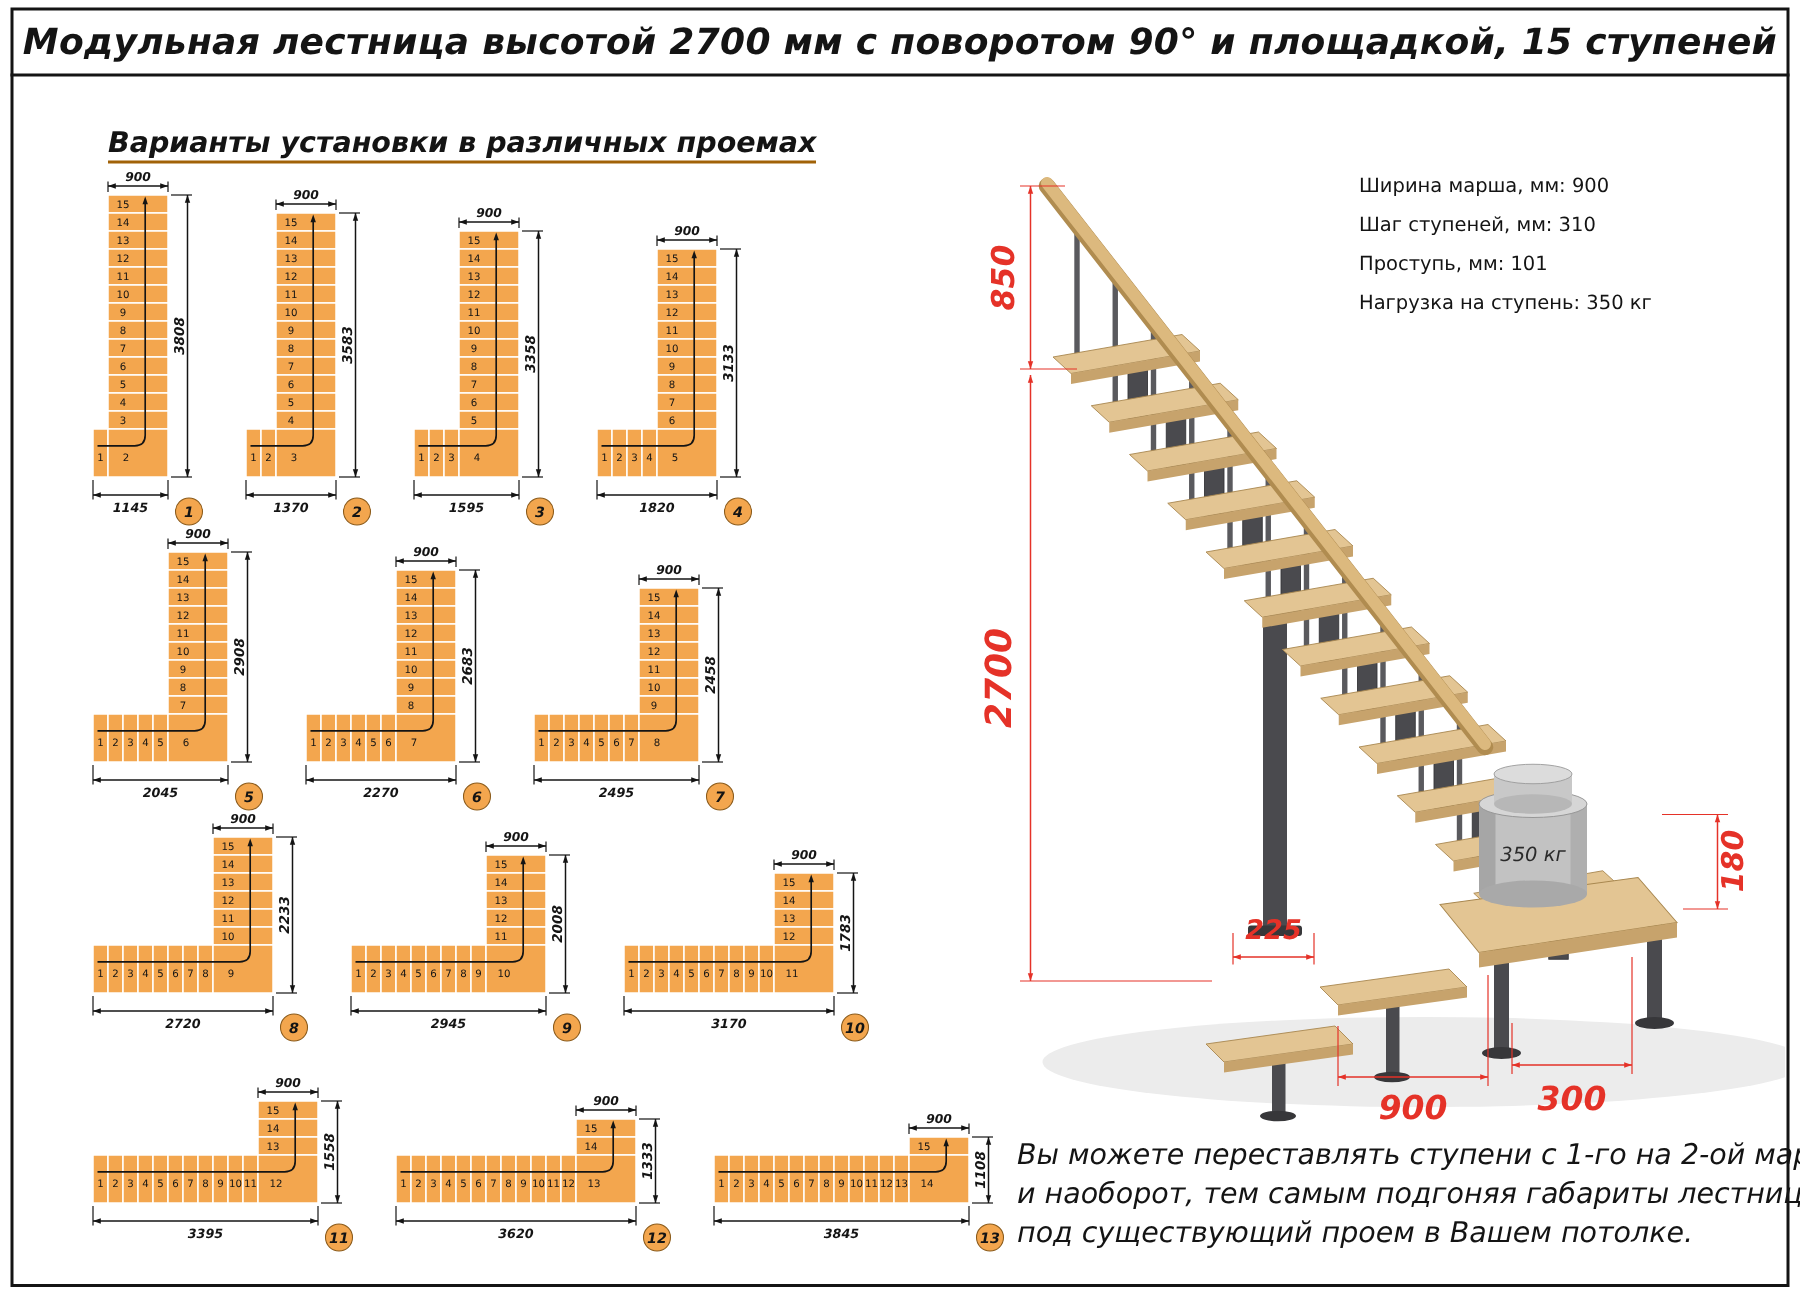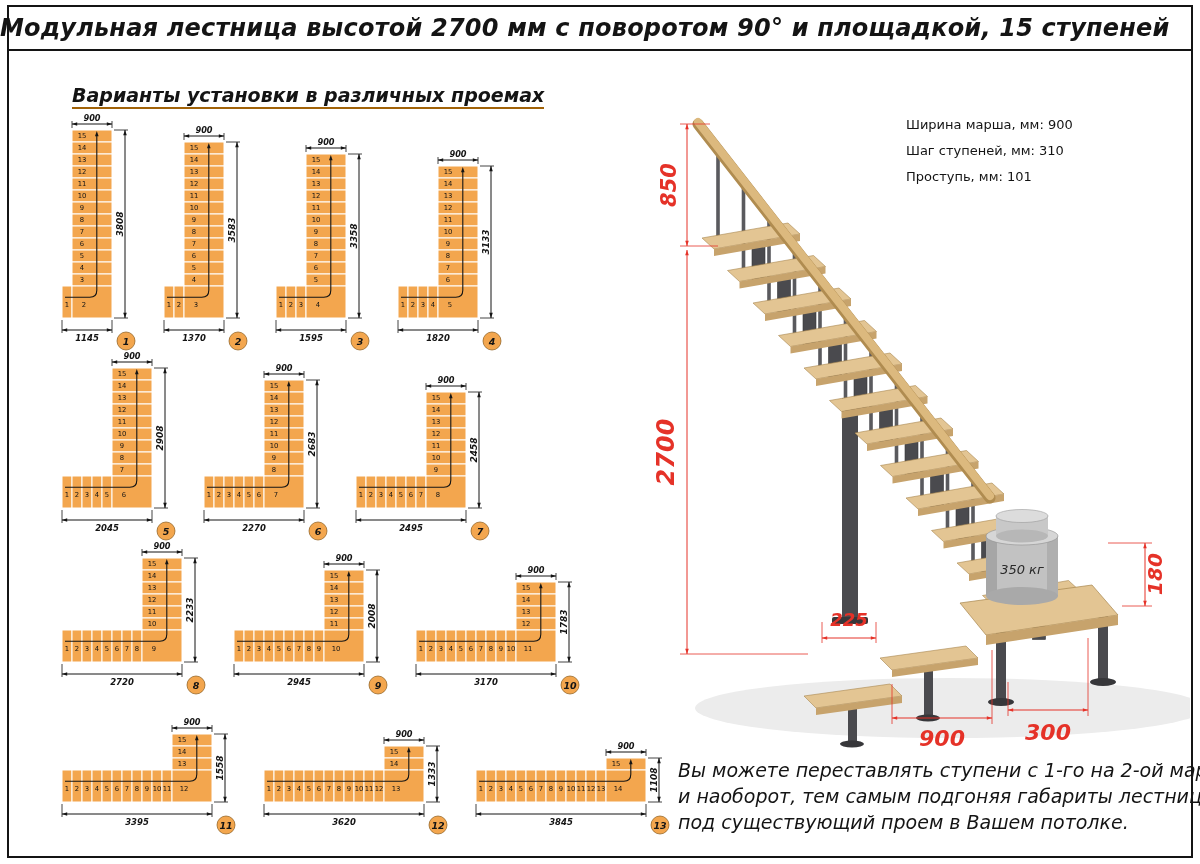--- a/index.html
+++ b/index.html
@@ -1,21 +1,21 @@
 <!DOCTYPE html>
 <html><head>
 <meta charset="utf-8">
 <style>
 *{margin:0;padding:0;box-sizing:border-box}
 html,body{background:#fff}
 body{width:1200px;height:864px;font-family:"DejaVu Sans",sans-serif;color:#141414}
 .page{position:relative;width:1200px;height:864px;background:#fff;overflow:hidden}
 .frame{position:absolute;left:7px;top:5px;right:7px;bottom:6px;border:2px solid #141414;pointer-events:none}
 .divider{position:absolute;left:7px;top:49px;right:7px;height:2px;background:#141414}
-.title{position:absolute;left:0;top:14px;width:100%;text-align:left;font-size:24px;font-weight:bold;font-style:italic;letter-spacing:.2px}
+.title{position:absolute;left:0;top:14px;width:100%;text-align:center;font-size:24px;font-weight:bold;font-style:italic;letter-spacing:.2px}
 .subtitle{position:absolute;left:72px;top:84px;font-size:19px;font-weight:bold;font-style:italic;border-bottom:2px solid #a16207;padding-bottom:1px}
 .vrow{position:absolute;display:flex;align-items:flex-end;gap:22px}
 .specs{position:absolute;left:906px;top:112px;font-size:13px;line-height:26px;z-index:3;white-space:nowrap}
 .note{position:absolute;left:678px;top:757px;font-size:19px;font-style:italic;line-height:26px;z-index:3;white-space:nowrap}
 #stair-render{position:absolute;left:640px;top:98px}
 svg text{font-family:"DejaVu Sans",sans-serif}
 </style>
 </head>
 <body>
 
@@ -733,20 +733,21 @@
         <text x="89" y="85" font-size="8.5" text-anchor="middle" fill="#141414" font-style="italic" font-weight="bold">3845</text>
         <circle cx="188" cy="85" r="9" fill="#F3A64E" stroke="#8a5a1a" stroke-width="0.7"></circle>
         <text x="188" y="88.6" font-size="9.5" text-anchor="middle" fill="#141414" font-weight="bold" font-style="italic">13</text>
       </svg>
     </div>
 
   <div class="specs">
     <div>Ширина марша, мм: 900</div>
     <div>Шаг ступеней, мм: 310</div>
     <div>Проступь, мм: 101</div>
+    <div>Нагрузка на ступень: 350 кг</div>
   </div>
 
   <svg id="stair-render" width="550" height="658" viewBox="0 0 550 658">
       <g>
         <ellipse cx="310" cy="610" rx="255" ry="30" fill="#ECECEC"></ellipse>
         <rect x="76.2" y="51.6" width="3.6" height="92.4" fill="#5a5a5e"></rect>
         <rect x="101.7" y="84.24000000000001" width="3.6" height="92.25999999999999" fill="#5a5a5e"></rect>
         <rect x="127.2" y="116.88" width="3.6" height="92.12" fill="#5a5a5e"></rect>
         <rect x="152.7" y="149.51999999999998" width="3.6" height="91.98000000000002" fill="#5a5a5e"></rect>
         <rect x="178.2" y="182.16" width="3.6" height="91.84" fill="#5a5a5e"></rect>

